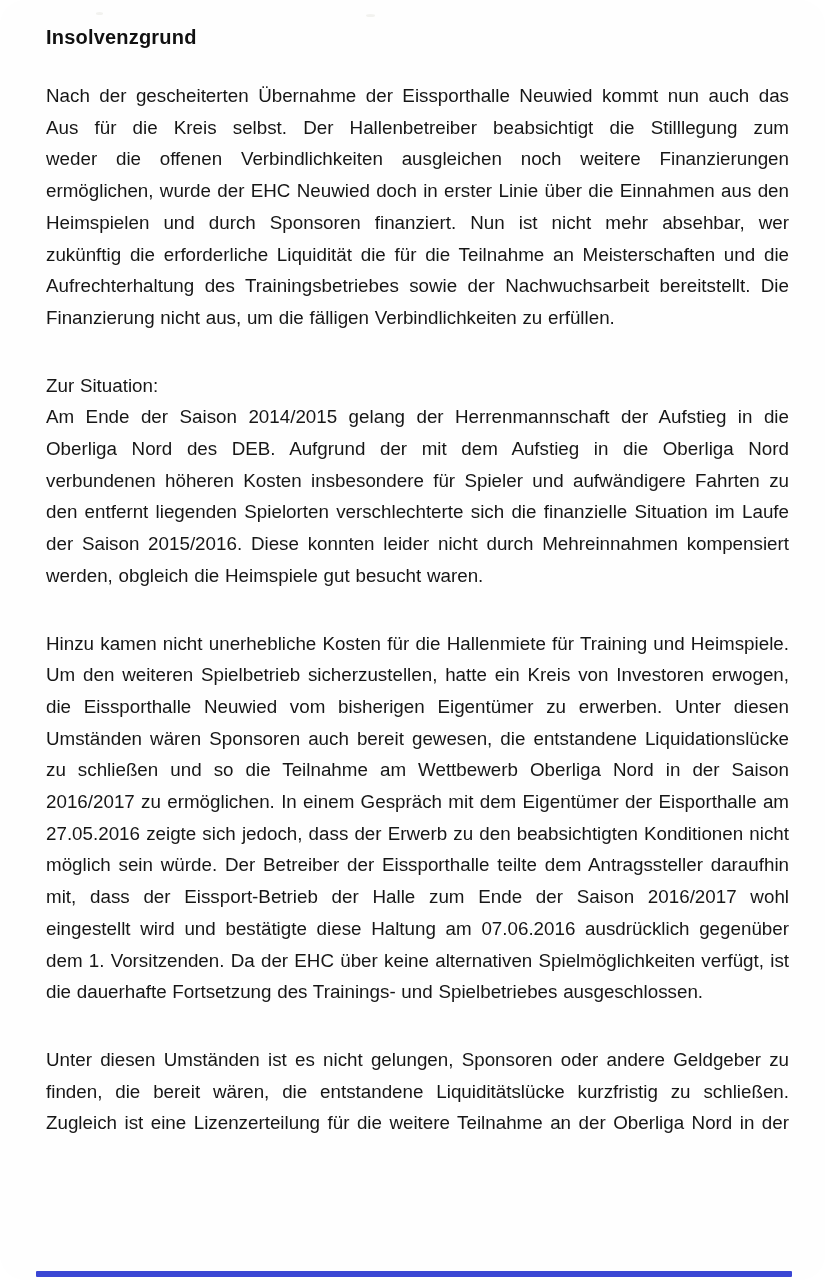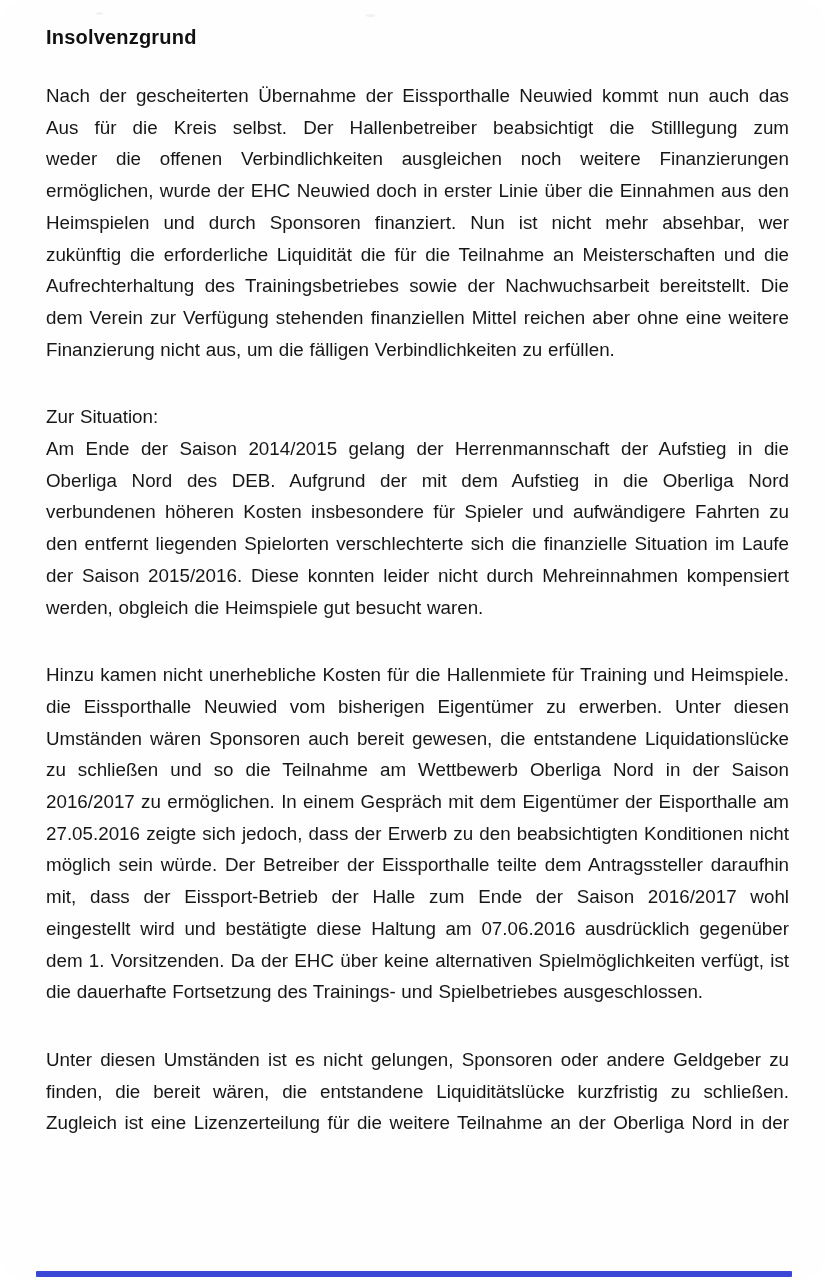--- a/index.html
+++ b/index.html
@@ -74,34 +74,34 @@
 
     <div>
         <div class="para">
           <div class="line">Nach der gescheiterten Übernahme der Eissporthalle Neuwied kommt nun auch das</div>
           <div class="line">Aus für die Kreis selbst. Der Hallenbetreiber beabsichtigt die Stilllegung zum</div>
           <div class="line">weder die offenen Verbindlichkeiten ausgleichen noch weitere Finanzierungen</div>
           <div class="line">ermöglichen, wurde der EHC Neuwied doch in erster Linie über die Einnahmen aus den</div>
           <div class="line">Heimspielen und durch Sponsoren finanziert. Nun ist nicht mehr absehbar, wer</div>
           <div class="line">zukünftig die erforderliche Liquidität die für die Teilnahme an Meisterschaften und die</div>
           <div class="line">Aufrechterhaltung des Trainingsbetriebes sowie der Nachwuchsarbeit bereitstellt. Die</div>
-          <div class="line">dem Verein zur Verfügung stehenden finanziellen Mittel reichen aber ohne eine weitere</div>
           <div class="line noj">Finanzierung nicht aus, um die fälligen Verbindlichkeiten zu erfüllen.</div>
         </div>
         <div class="para">
           <div class="line noj">Zur Situation:</div>
           <div class="line">Am Ende der Saison 2014/2015 gelang der Herrenmannschaft der Aufstieg in die</div>
           <div class="line">Oberliga Nord des DEB. Aufgrund der mit dem Aufstieg in die Oberliga Nord</div>
           <div class="line">verbundenen höheren Kosten insbesondere für Spieler und aufwändigere Fahrten zu</div>
           <div class="line">den entfernt liegenden Spielorten verschlechterte sich die finanzielle Situation im Laufe</div>
           <div class="line">der Saison 2015/2016. Diese konnten leider nicht durch Mehreinnahmen kompensiert</div>
           <div class="line noj">werden, obgleich die Heimspiele gut besucht waren.</div>
         </div>
         <div class="para">
           <div class="line">Hinzu kamen nicht unerhebliche Kosten für die Hallenmiete für Training und Heimspiele.</div>
+          <div class="line">Um den weiteren Spielbetrieb sicherzustellen, hatte ein Kreis von Investoren erwogen,</div>
           <div class="line">die Eissporthalle Neuwied vom bisherigen Eigentümer zu erwerben. Unter diesen</div>
           <div class="line">Umständen wären Sponsoren auch bereit gewesen, die entstandene Liquidationslücke</div>
           <div class="line">zu schließen und so die Teilnahme am Wettbewerb Oberliga Nord in der Saison</div>
           <div class="line">2016/2017 zu ermöglichen. In einem Gespräch mit dem Eigentümer der Eisporthalle am</div>
           <div class="line">27.05.2016 zeigte sich jedoch, dass der Erwerb zu den beabsichtigten Konditionen nicht</div>
           <div class="line">möglich sein würde. Der Betreiber der Eissporthalle teilte dem Antragssteller daraufhin</div>
           <div class="line">mit, dass der Eissport-Betrieb der Halle zum Ende der Saison 2016/2017 wohl</div>
           <div class="line">eingestellt wird und bestätigte diese Haltung am 07.06.2016 ausdrücklich gegenüber</div>
           <div class="line">dem 1. Vorsitzenden. Da der EHC über keine alternativen Spielmöglichkeiten verfügt, ist</div>
           <div class="line noj">die dauerhafte Fortsetzung des Trainings- und Spielbetriebes ausgeschlossen.</div>

